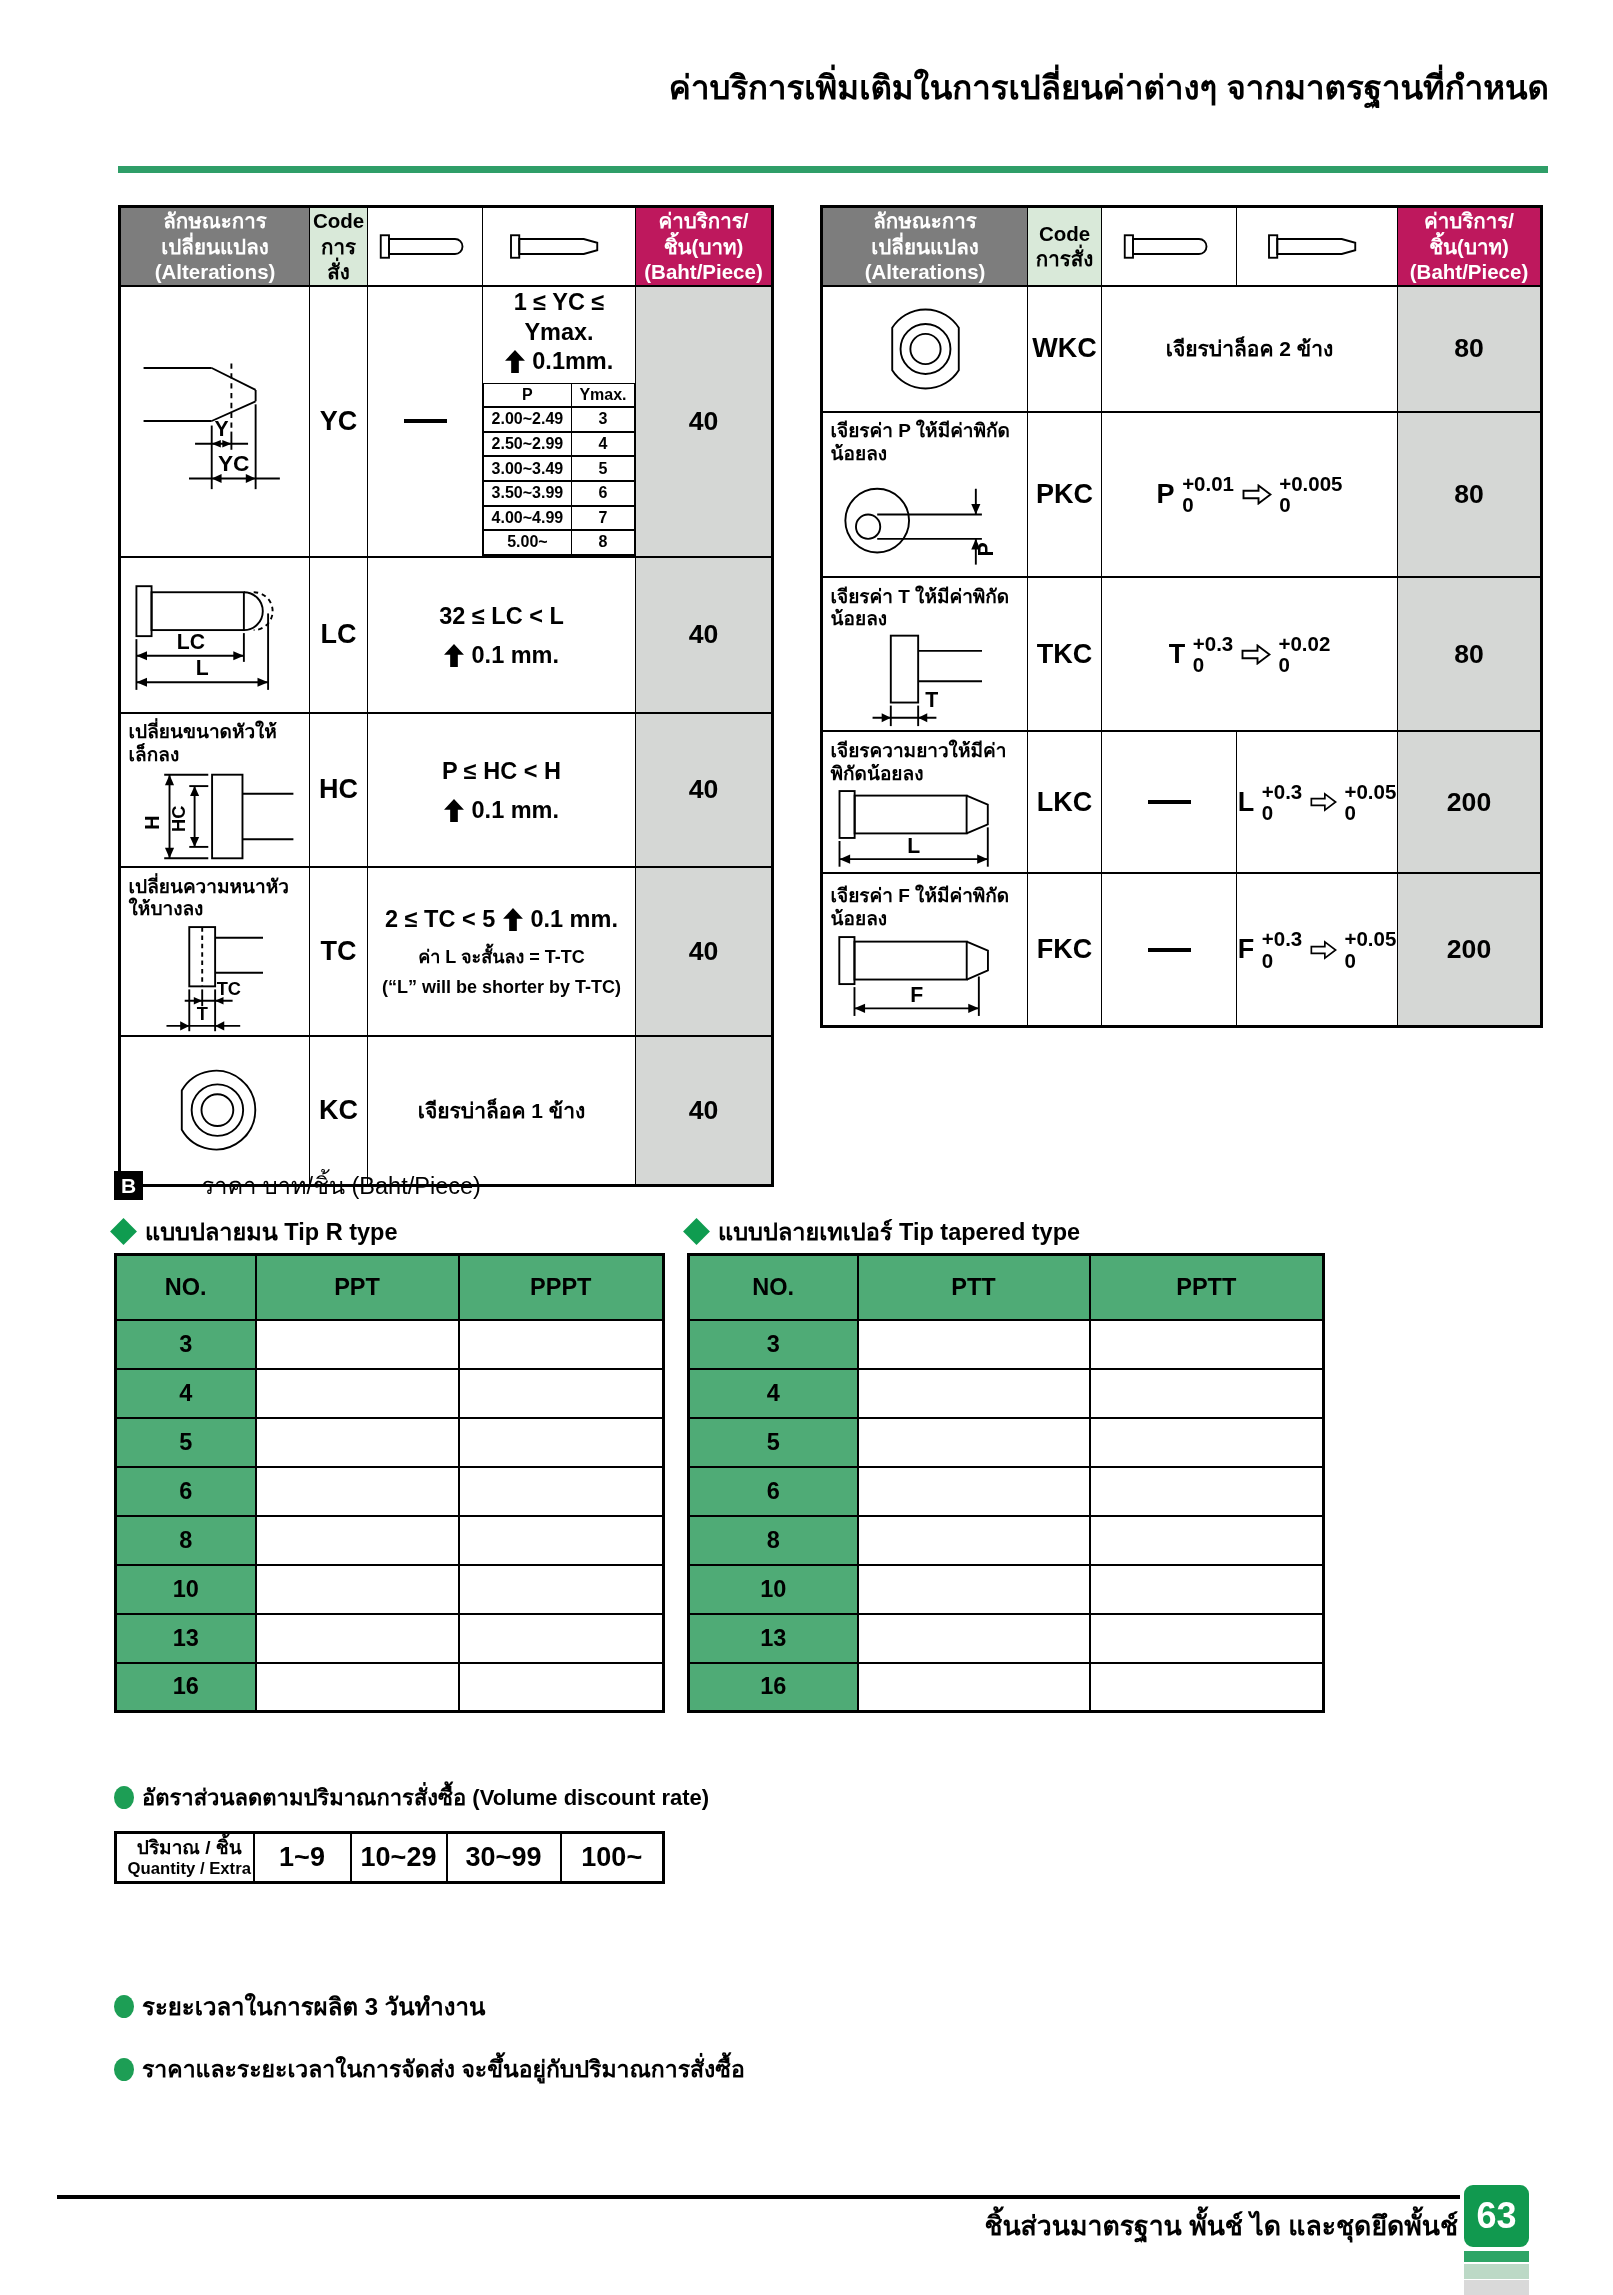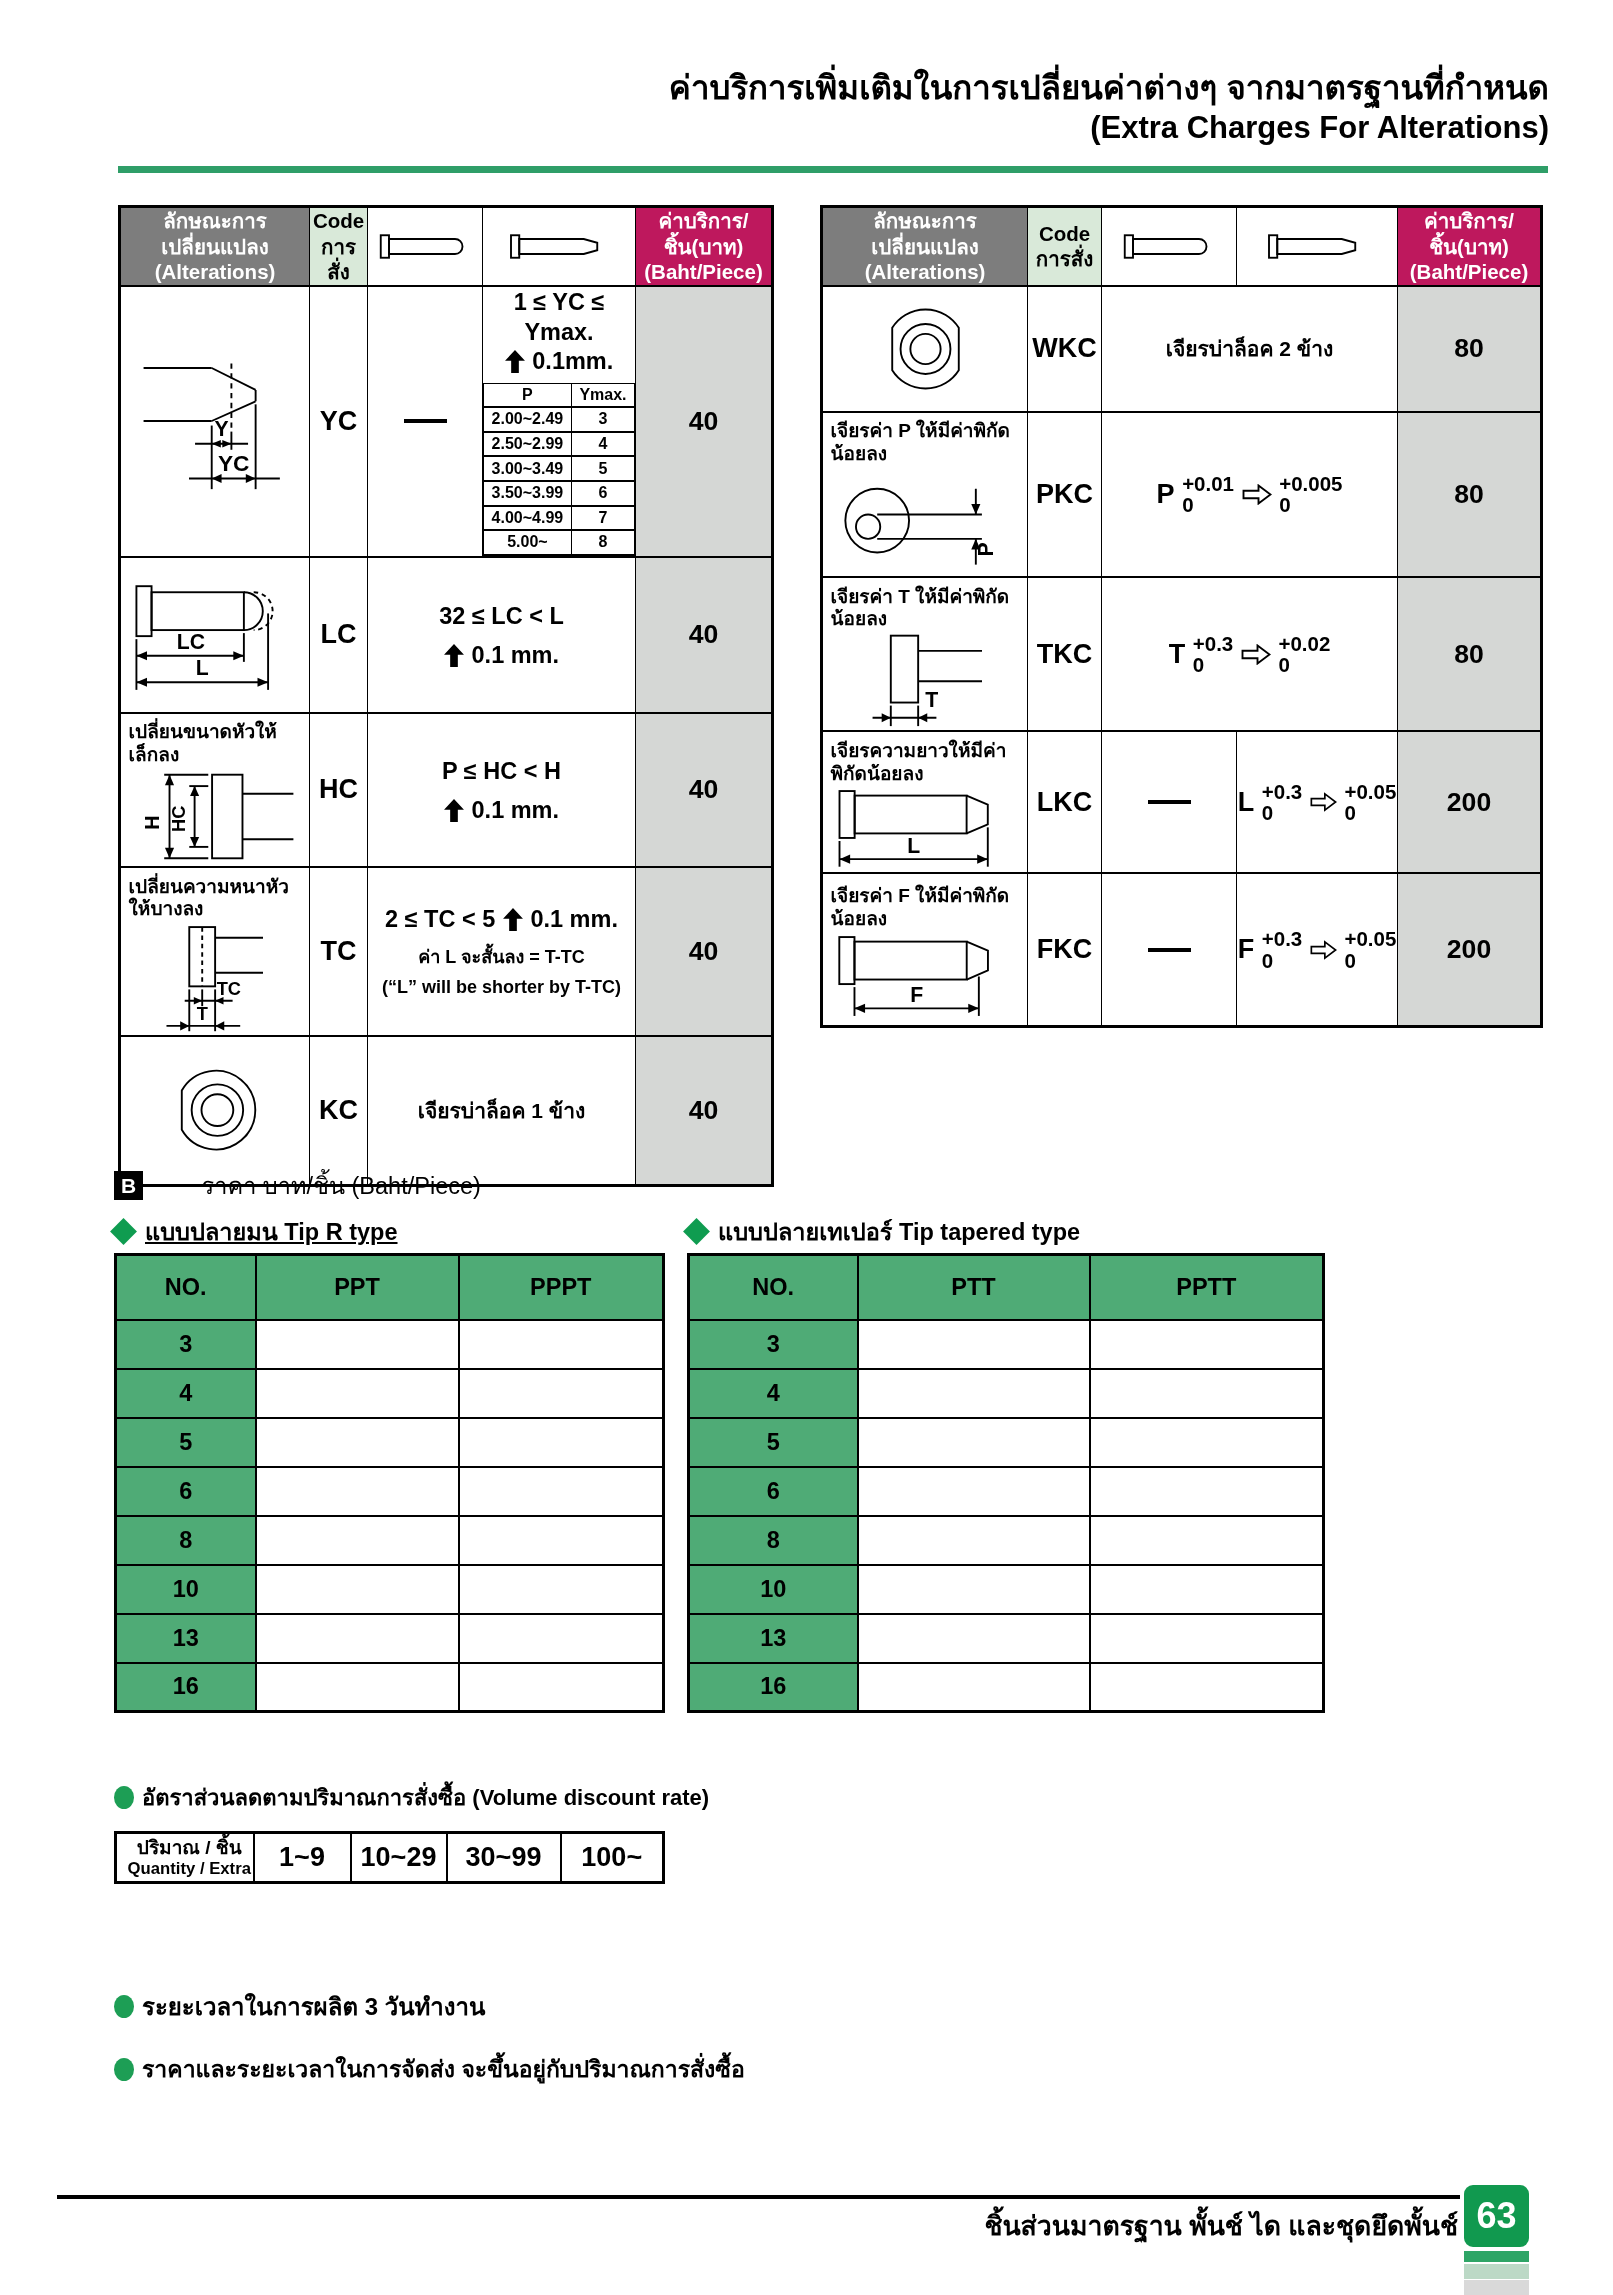--- a/index.html
+++ b/index.html
@@ -78,21 +78,20 @@
   .dstroke{fill:none;stroke:#000;stroke-width:2.5px;}
   .dtext{font-family:"Liberation Sans",sans-serif;font-weight:bold;}
 </style>
 </head>
 <body>
 
 <div class="page">
 
   <div class="title-block">
     <div class="title-th">ค่าบริการเพิ่มเติมในการเปลี่ยนค่าต่างๆ จากมาตรฐานที่กำหนด</div>
-    <div class="title-en">(Extra Charges For Alterations)</div>
   </div>
   <div class="title-rule"></div>
 
   <table class="atable" style="left:118px;top:205px;width:653px;">
     <colgroup>
         <col style="width:190px">
         <col style="width:58px">
         <col style="width:115px">
         <col style="width:153px">
         <col style="width:137px">
@@ -556,21 +555,21 @@
       <td class="pricecell">200</td>
     </tr>
   </tbody>
     </table>
 
   <div class="secb">
     <div class="b-badge">B</div>
     <div class="secb-title">ราคา บาท/ชิ้น (Baht/Piece)</div>
   </div>
 
-  <div class="caption" style="left:114px;top:1213px;text-decoration:underline;">
+  <div class="caption" style="left:114px;top:1213px;">
     <span class="diamond"></span>
     <span>แบบปลายมน Tip R type</span>
   </div>
   <div class="caption" style="left:687px;top:1213px;">
     <span class="diamond"></span>
     <span>แบบปลายเทเปอร์ Tip tapered type</span>
   </div>
 
   <table class="ptable" style="left:114px;top:1253px;width:548px;">
     <colgroup>

